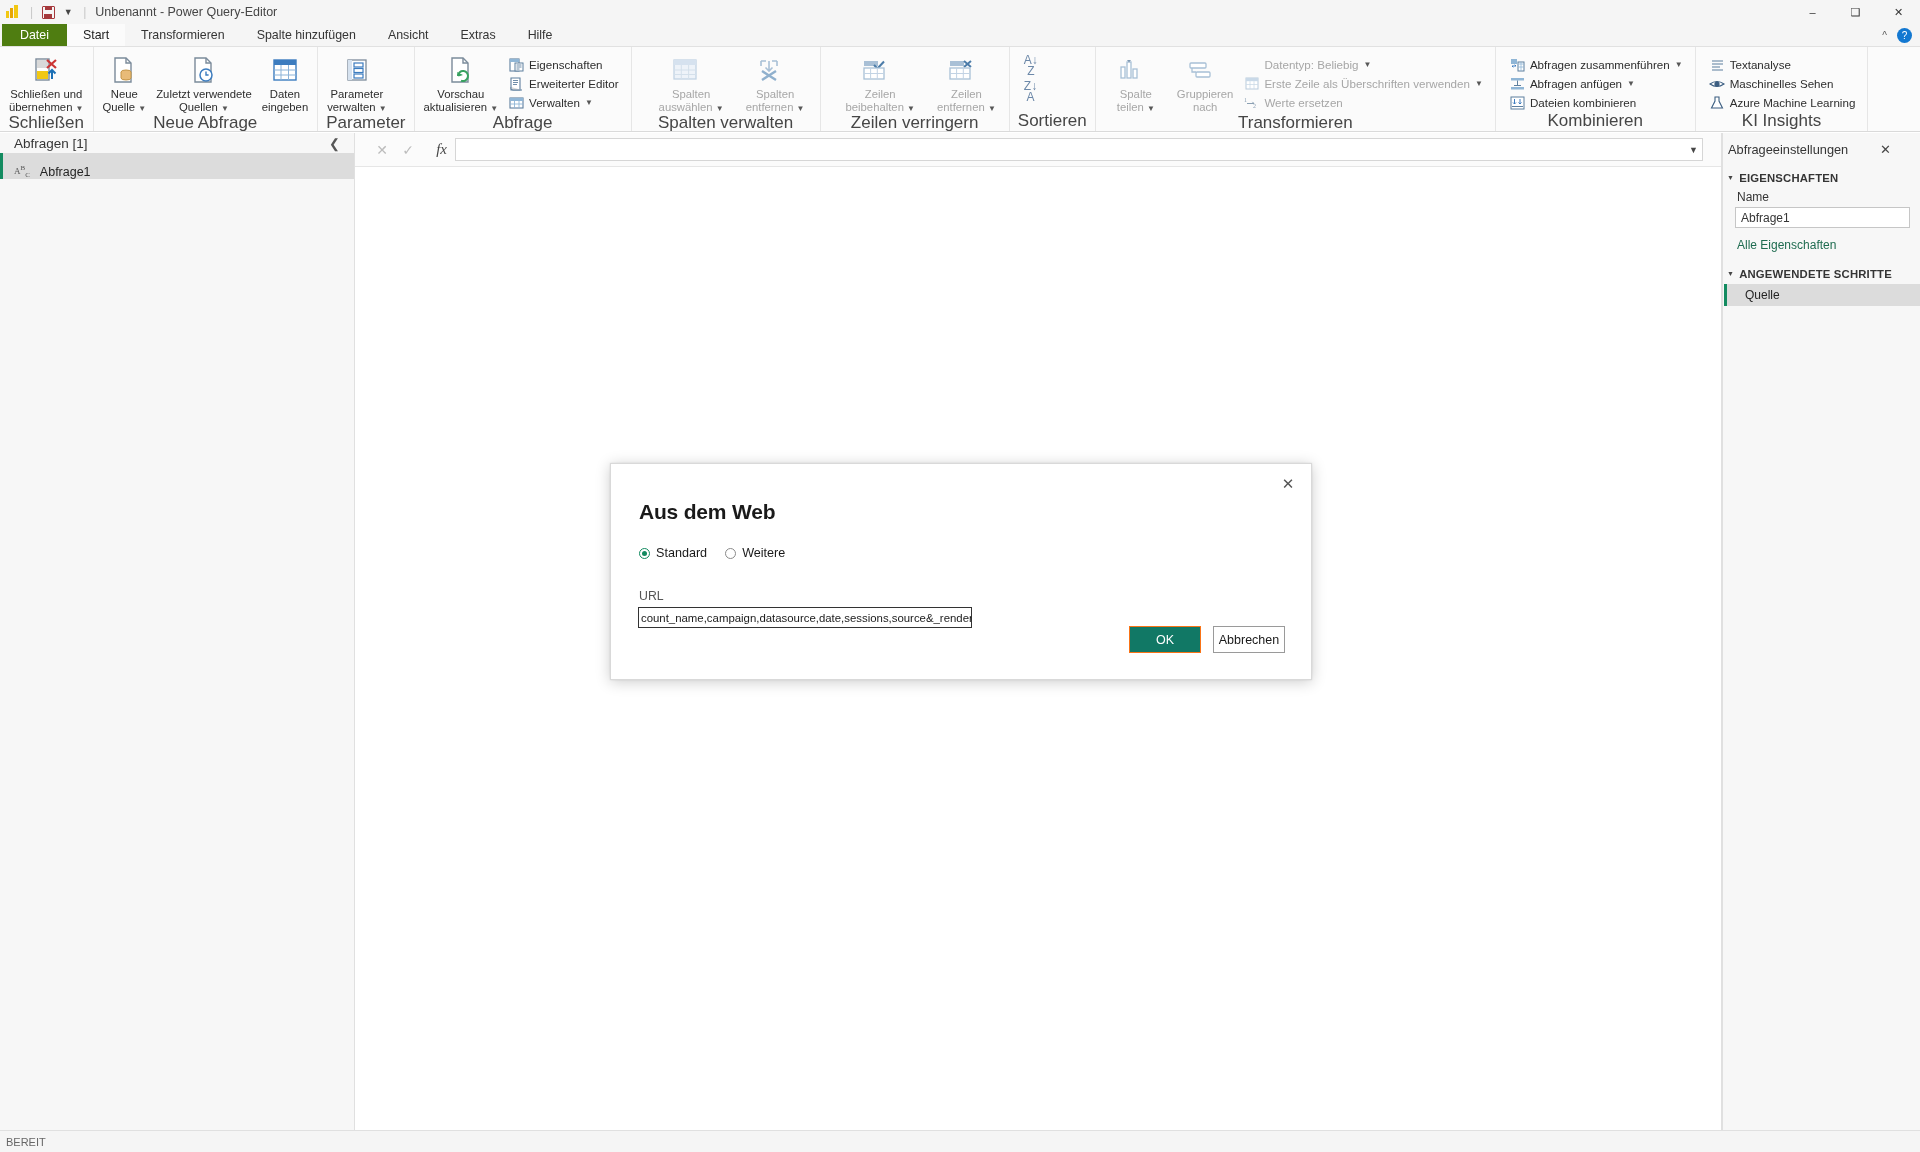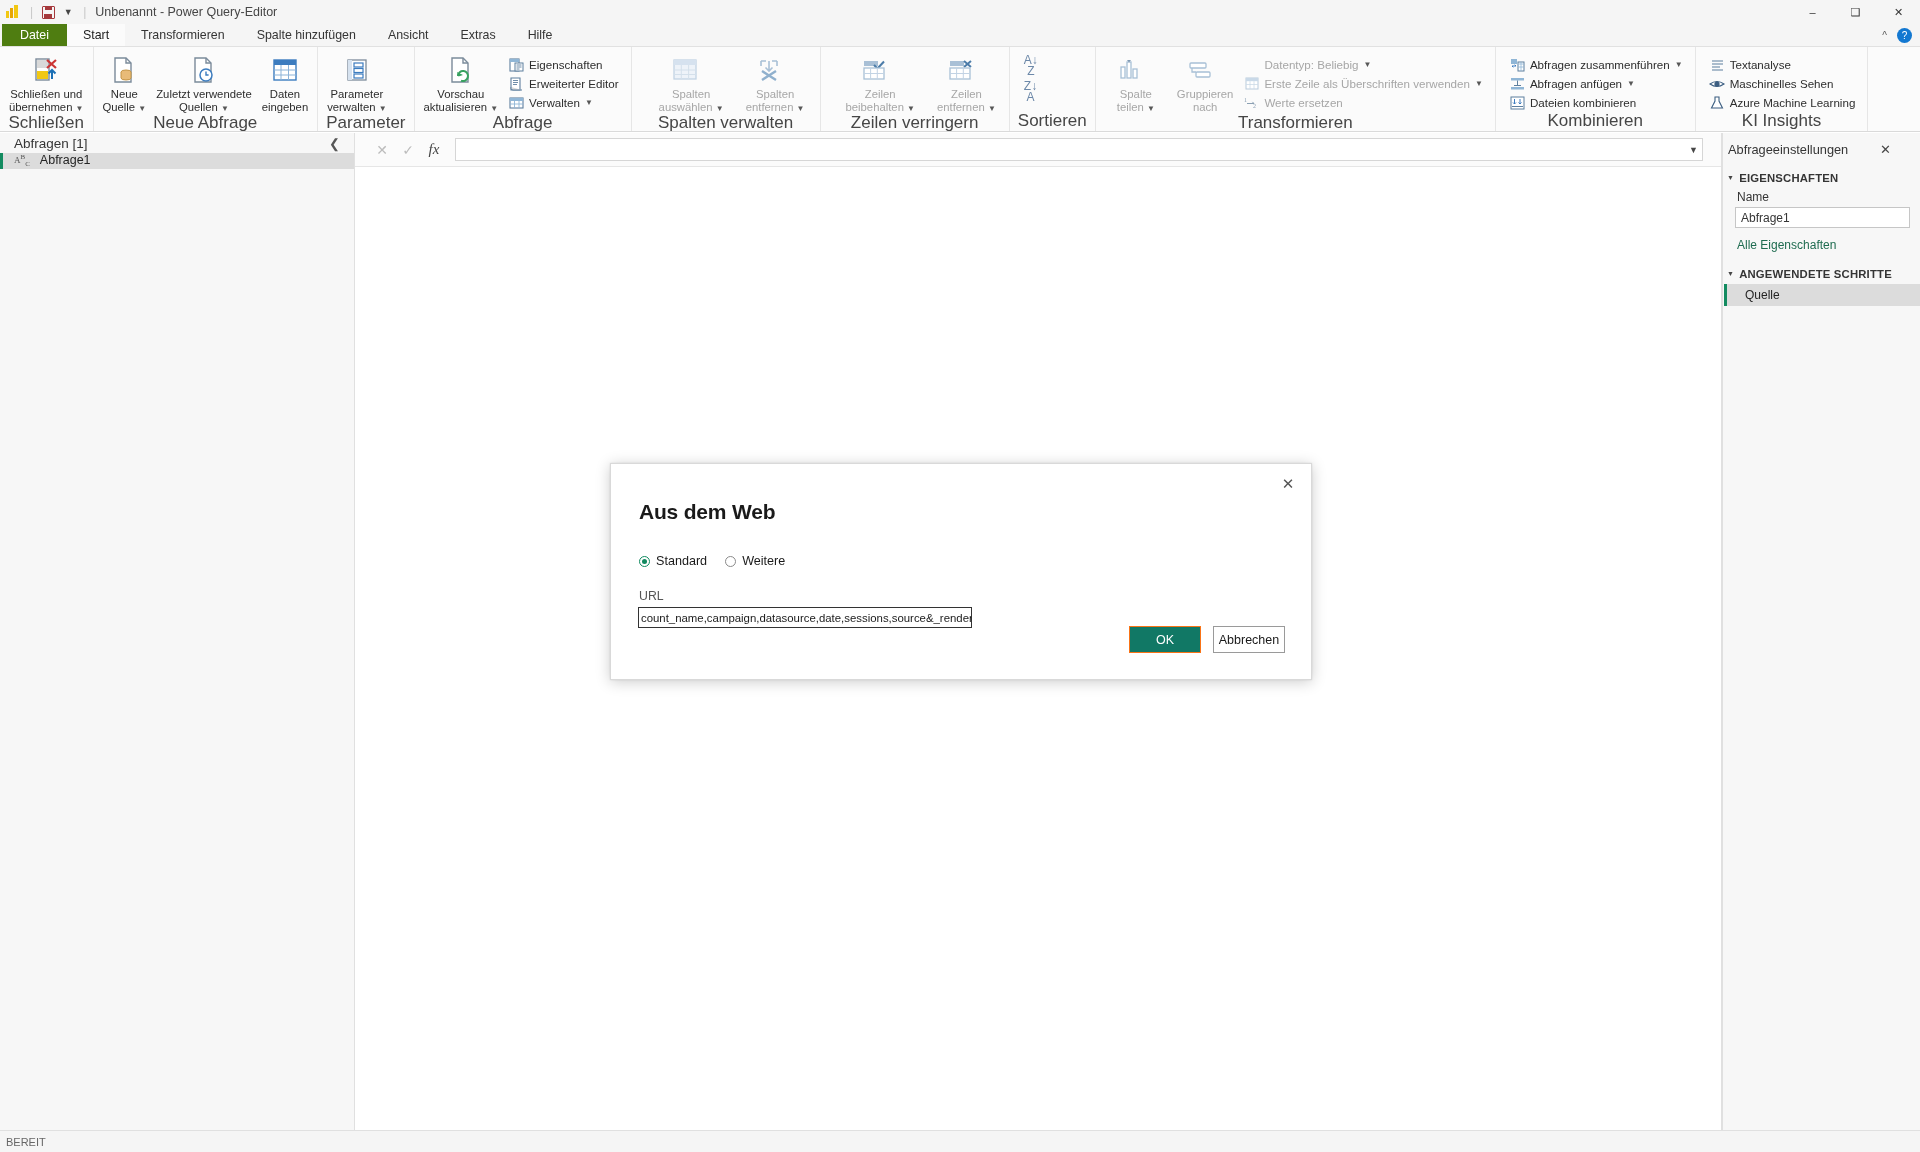--- a/index.html
+++ b/index.html
@@ -119,21 +119,21 @@
     display:flex; flex-direction:column;
   }
   .queries-head {
     height: 20px; display:flex; align-items:center; padding: 0 8px 0 14px;
     font-size:13.5px; color:#333;
   }
   .queries-head .collapse {
     margin-left:auto; font-size: 13px; color:#555; cursor:pointer; padding: 2px 6px;
   }
   .query-item {
-    height: 16px; display:flex; align-items:flex-start; padding-left: 8px;
+    height: 26px; display:flex; align-items:flex-end; padding-left: 8px;
     background: #dcdcdc; border-left: 3px solid #118a5f; font-size:12.5px; color:#222;
     cursor: default;
   }
   .abc-ico {
     font-size:9px; color:#555; margin-right:10px; margin-left:3px;
     font-family:"Liberation Serif", serif; white-space:nowrap;
   }
   .abc-ico sup { font-size:7px; }
   .abc-ico sub { font-size:7px; }
 
@@ -141,21 +141,21 @@
   .center { flex:1; display:flex; flex-direction:column; background:#fff;
     border-right:1px solid #e0e0e0; }
   .formula-bar {
     height: 34px; display:flex; align-items:center; padding: 0 18px 0 14px;
     background: #fbfbfb; border-bottom: 1px solid #e6e6e6;
   }
   .fb-btn {
     width:26px; height:24px; display:flex;align-items:center;justify-content:center;
     color:#bcbcbc; font-size:14px; cursor:default;
   }
-  .fb-fx { color:#444; font-style:italic; font-family:"Liberation Serif",serif; font-size:15px;}
+  .fb-fx { color:#444; font-style:italic; font-family:"Liberation Serif",serif; font-size:15px;justify-content:flex-end;}
   .fb-input {
     flex:1; height:23px; margin-left:8px; border:1px solid #d6d6d6;
     background:#fff; display:flex; align-items:center; padding: 0 4px;
     font-size:12px; color:#333;
   }
   .fb-caret {
     margin-left:auto; font-size:9px; color:#444; padding-left:6px;
   }
   .preview-area { flex:1; background:#fff; }
 
@@ -207,21 +207,21 @@
   .modal-close {
     position:absolute; right:10px; top:8px; width:26px;height:24px;
     display:flex;align-items:center;justify-content:center;
     font-size:15px; color:#555; cursor:pointer;
   }
   .modal-title {
     position:absolute; left:28px; top:36px;
     font-size:21px; color:#1a1a1a; font-weight:600; letter-spacing:-.2px;
   }
   .radio-row {
-    position:absolute; left:28px; top:90px; display:flex; align-items:center; gap:18px;
+    position:absolute; left:28px; top:82px; display:flex; align-items:center; gap:18px;
   }
   .radio { display:flex; align-items:center; cursor:pointer; }
   .radio .dot {
     width:11px;height:11px;border-radius:50%;border:1.4px solid #8a8a8a;
     background:#fff; margin-right:6px; position:relative; flex:0 0 11px;
   }
   .radio.sel .dot { border-color:#118a5f; }
   .radio.sel .dot::after {
     content:""; position:absolute; left:2.2px; top:2.2px; width:5px;height:5px;
     border-radius:50%; background:#118a5f;

